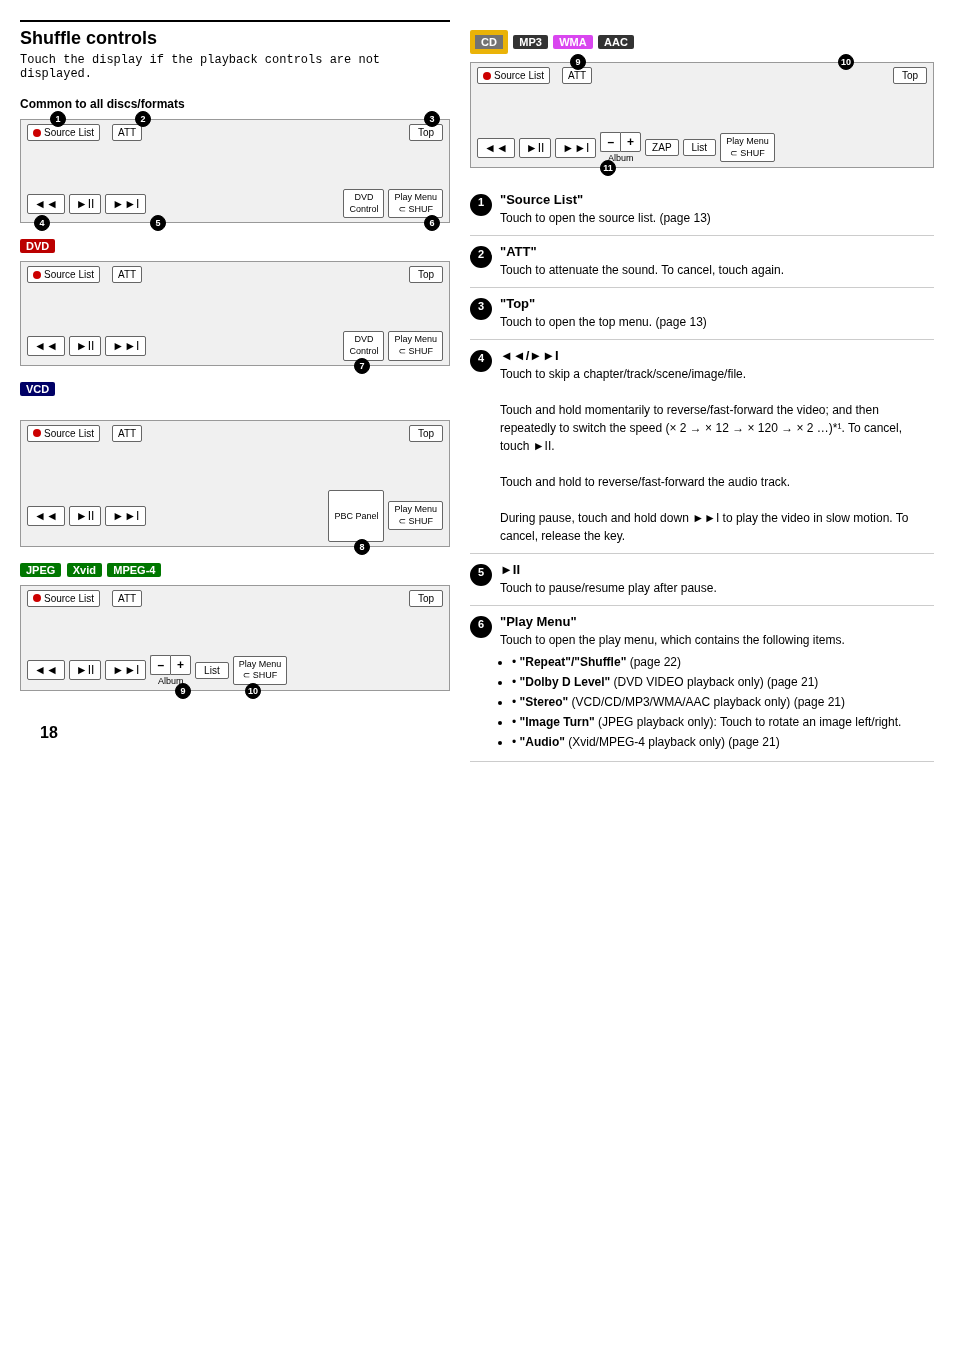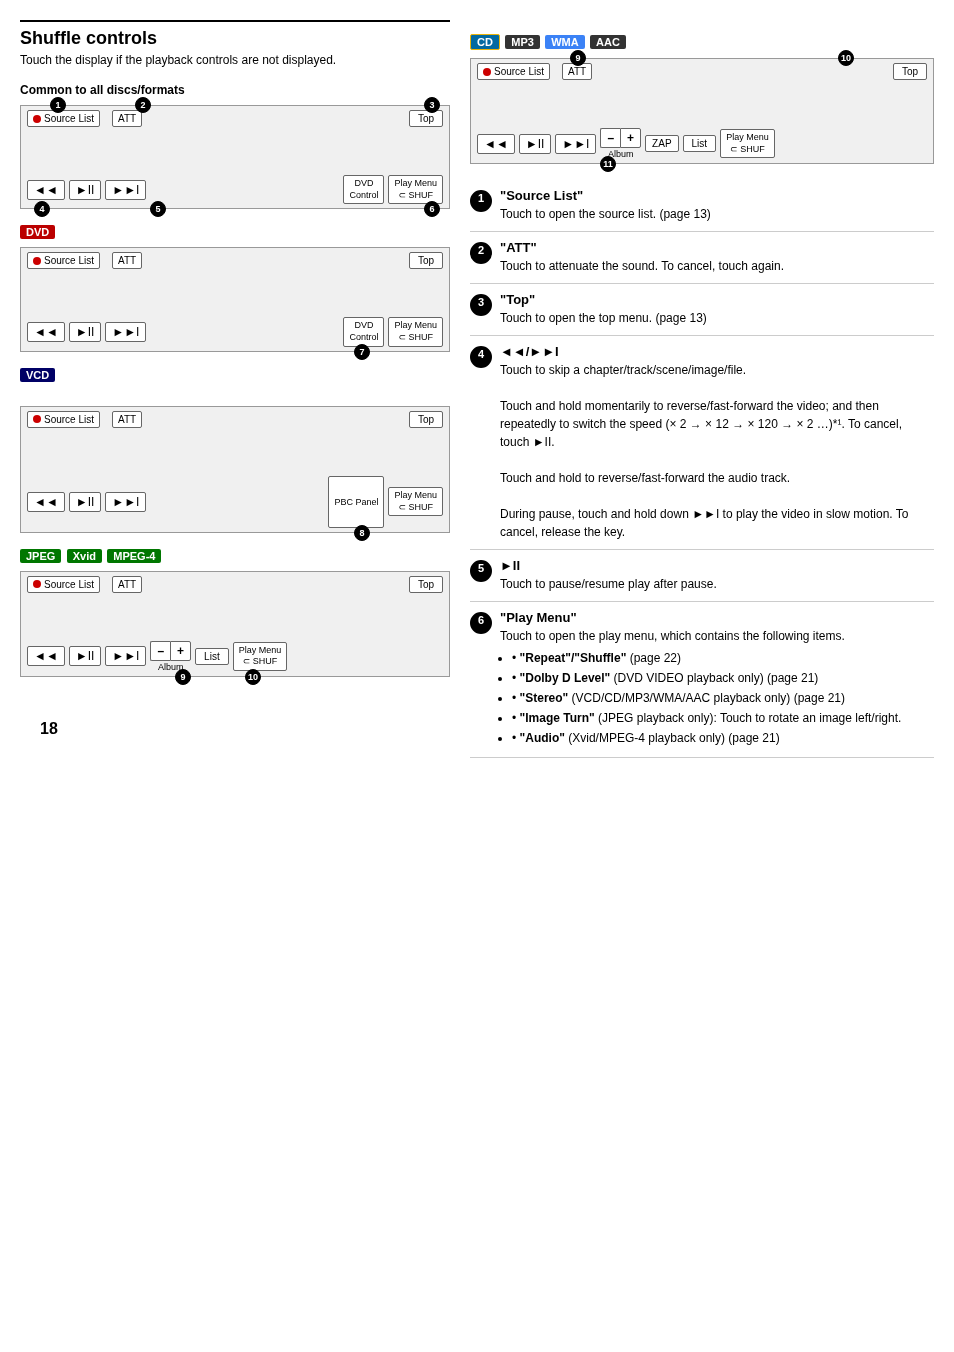--- a/index.html
+++ b/index.html
@@ -29,20 +29,21 @@
     .page-title {
       font-size: 18px;
       font-weight: bold;
       border-top: 2px solid #000;
       padding-top: 6px;
       margin-bottom: 4px;
     }
     .page-subtitle {
       font-size: 12px;
       margin-bottom: 16px;
+      font-family: Liberation Mono, monospace;
     }
     .section-label {
       font-size: 12px;
       font-weight: bold;
       margin-bottom: 8px;
     }
 
     
     .panel {
       border: 1px solid #999;
@@ -186,23 +187,23 @@
       color: #fff;
       border-radius: 2px;
       margin-bottom: 4px;
       margin-right: 2px;
     }
     .format-tag.dvd { background: #b00; }
     .format-tag.vcd { background: #006; }
     .format-tag.jpeg { background: #070; }
     .format-tag.xvid { background: #070; }
     .format-tag.mpeg4 { background: #070; }
-    .format-tag.cd { background: #0369a1; border: 1px solid #eab308; }
+    .format-tag.cd { background: #737373; border: 5px solid #eab308; }
     .format-tag.mp3 { background: #333; }
-    .format-tag.wma { background: #3b82f6; margin-top: 15px; }
+    .format-tag.wma { background: #d946ef; margin-top: 15px; }
     .format-tag.aac { background: #333; }
 
     
     .callout {
       display: inline-flex;
       align-items: center;
       justify-content: center;
       width: 16px;
       height: 16px;
       border: 1.5px solid #000;

